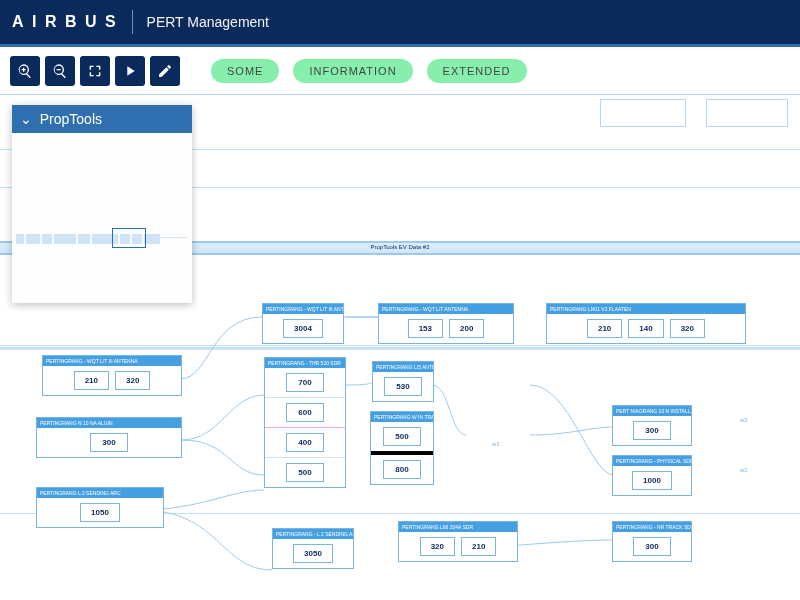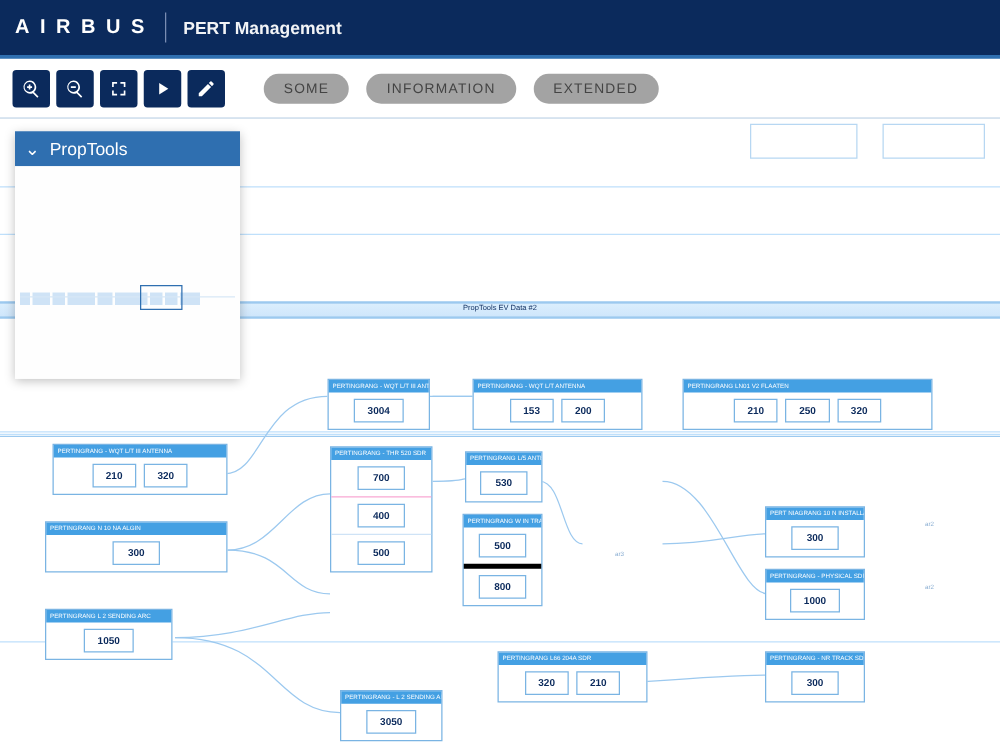--- a/index.html
+++ b/index.html
@@ -2,29 +2,29 @@
 <html><head>
 <meta charset="utf-8">
 <style>
   * { box-sizing: border-box; margin: 0; padding: 0; }
   html, body { width: 800px; height: 600px; overflow: hidden; font-family: Arial, Helvetica, sans-serif; background: #fff; }
 
   
   .header { height: 44px; background: #0b2a5c; display: flex; align-items: center; color: #fff; padding: 0 12px; }
   .brand { font-weight: 700; letter-spacing: 2px; font-size: 16px; }
   .vdiv { width: 1px; height: 24px; background: #7a8db3; margin: 0 14px; }
-  .app-title { font-size: 14px; font-weight: 700; opacity: .95; }
+  .app-title { font-size: 14px; font-weight: 400; opacity: .95; }
   .header-line { height: 3px; background: #2f6fb0; }
 
   
   .toolbar { height: 48px; display: flex; align-items: center; padding: 0 10px; border-bottom: 1px solid #b8cee3; }
   .icon-btn { width: 30px; height: 30px; background: #0b2a5c; color: #fff; display: flex; align-items: center; justify-content: center; border-radius: 3px; margin-right: 5px; font-size: 14px; cursor: pointer; }
   .icon-btn svg { width: 16px; height: 16px; fill: #fff; }
   .filters { display: flex; gap: 14px; margin-left: 26px; }
-  .chip { background: #a3a3a3; color: #444; font-size: 11px; letter-spacing: 1px; padding: 6px 16px; border-radius: 14px; cursor: pointer; }
+  .chip { background: #86efac; color: #444; font-size: 11px; letter-spacing: 1px; padding: 6px 16px; border-radius: 14px; cursor: pointer; }
   .search { flex: 1; display: flex; align-items: center; margin-left: 20px; border-bottom: 1px solid #c8d6e7; padding: 4px 2px; }
   .search svg { width: 14px; height: 14px; fill: #0b2a5c; margin-right: 6px; }
   .search input { border: none; outline: none; font-size: 12px; color: #999; width: 100%; font-style: italic; }
 
   
   .canvas { position: relative; width: 800px; height: 505px; overflow: hidden; background: #fff; }
 
   
   .overview { position: absolute; left: 12px; top: 10px; width: 180px; background: #fff; box-shadow: 0 2px 8px rgba(0,0,0,.25); z-index: 30; }
   .overview-header { background: #2f6fb0; color: #fff; display: flex; align-items: center; padding: 6px 8px; font-size: 14px; }
@@ -166,48 +166,51 @@
     </div>
   </div>
 
   <div class="node" style="left:36px; top:322px; width:146px;">
     <div class="node-h">PERTINGRANG N 10 NA ALGIN</div>
     <div class="node-b">
         <div class="cell single">300</div>
       </div>
   </div>
 
-  <div class="node" style="left:36px; top:392px; width:102px;">
+  <div class="node" style="left:36px; top:392px; width:128px;">
     <div class="node-h">PERTINGRANG L 2 SENDING ARC</div>
     <div class="node-b">
         <div class="cell single">1050</div>
       </div>
   </div>
 
   <div class="node" style="left:262px; top:208px; width:82px;">
     <div class="node-h">PERTINGRANG - WQT L/T III ANTENNA</div>
     <div class="node-b">
         <div class="cell single">3004</div>
       </div>
   </div>
 
   <div class="node" style="left:264px; top:262px; width:82px;">
     <div class="node-h">PERTINGRANG - THR 520 SDR</div>
     <div class="node-b">
         <div class="cell single">700</div>
       </div>
+    <div class="node-b" style="border-top:1px solid #cfe3f6">
+        <div class="cell single">600</div>
+      </div>
     <div class="node-b" style="border-top:1px solid #f9a8d4">
         <div class="cell single">400</div>
       </div>
     <div class="node-b" style="border-top:1px solid #cfe3f6">
         <div class="cell single">500</div>
       </div>
   </div>
 
-  <div class="node" style="left:272px; top:457px; width:82px;">
+  <div class="node" style="left:272px; top:433px; width:82px;">
     <div class="node-h">PERTINGRANG - L 2 SENDING ARC</div>
     <div class="node-b">
         <div class="cell single">3050</div>
       </div>
   </div>
 
   <div class="node" style="left:372px; top:266px; width:62px;">
     <div class="node-h">PERTINGRANG L/5 ANTENNA</div>
     <div class="node-b">
         <div class="cell single">530</div>
@@ -237,21 +240,21 @@
     <div class="node-b">
       <div class="cell">153</div>
       <div class="cell">200</div>
     </div>
   </div>
 
   <div class="node" style="left:546px; top:208px; width:200px;">
     <div class="node-h">PERTINGRANG LN01 V2 FLAATEN</div>
     <div class="node-b">
       <div class="cell">210</div>
-      <div class="cell">250</div>
+      <div class="cell">140</div>
       <div class="cell">320</div>
     </div>
   </div>
 
   <div class="node" style="left:612px; top:310px; width:80px;">
     <div class="node-h">PERT NIAGRANG 10 N INSTALLATION</div>
     <div class="node-b">
         <div class="cell single">300</div>
       </div>
   </div>

